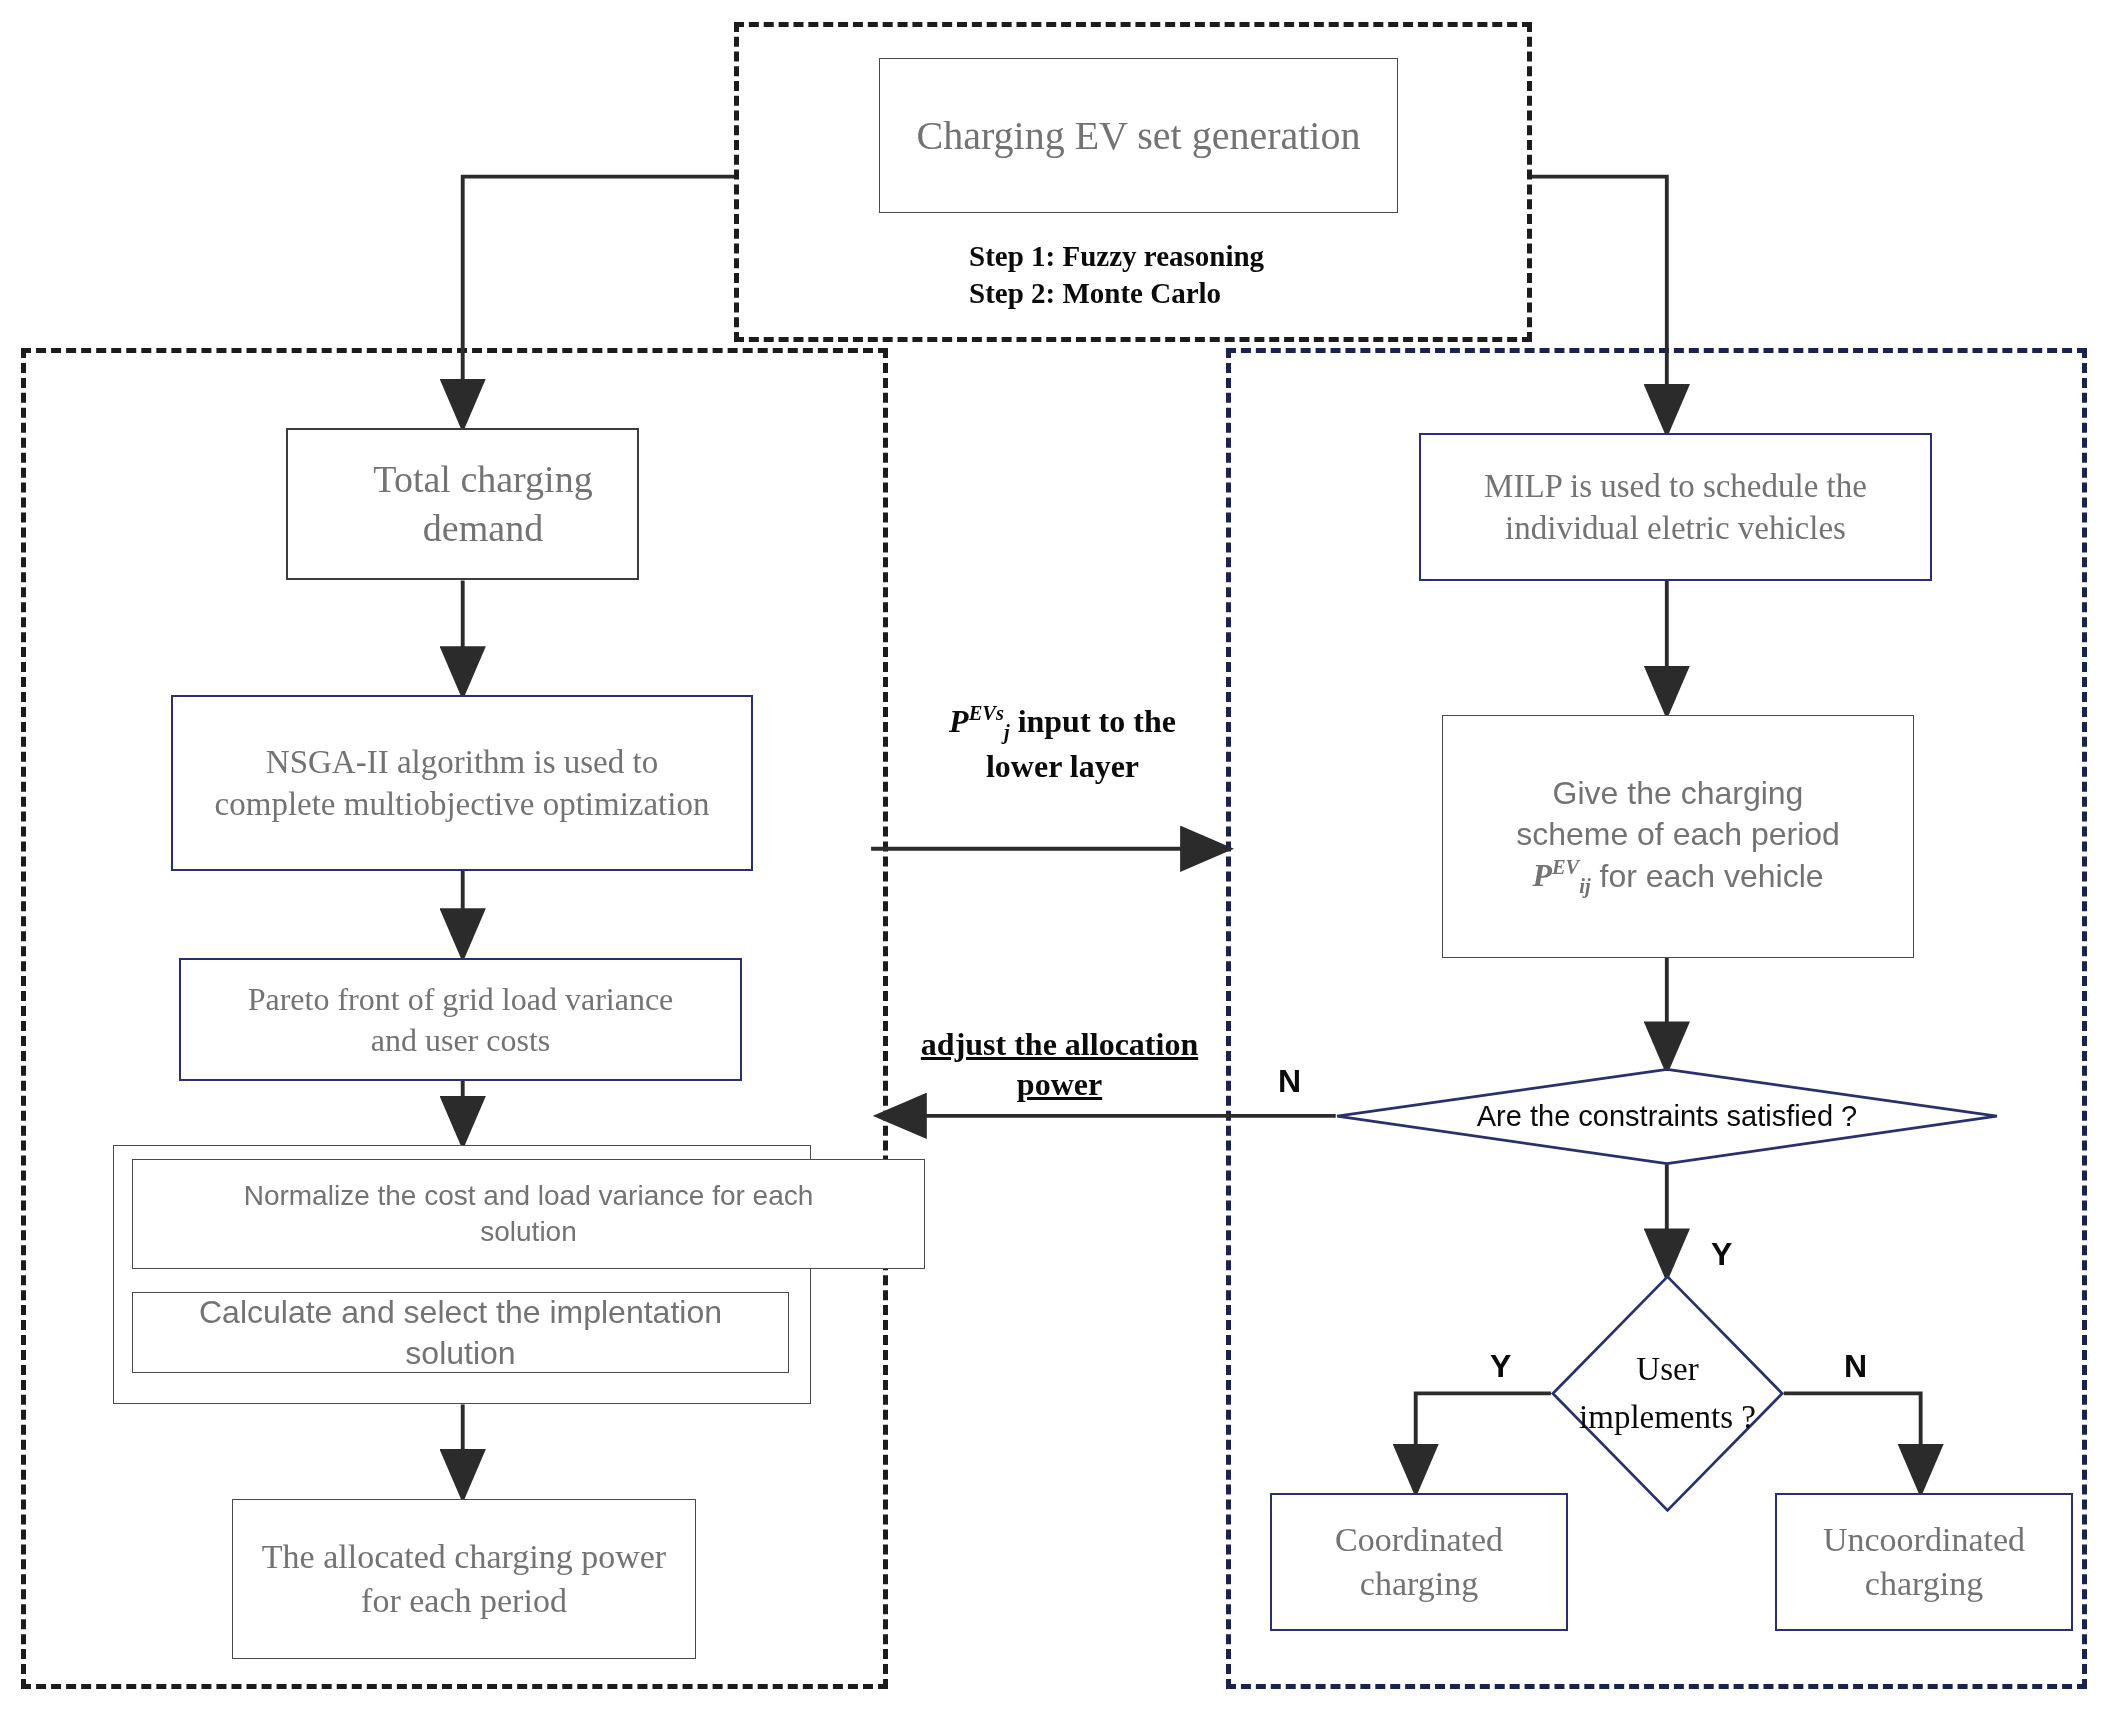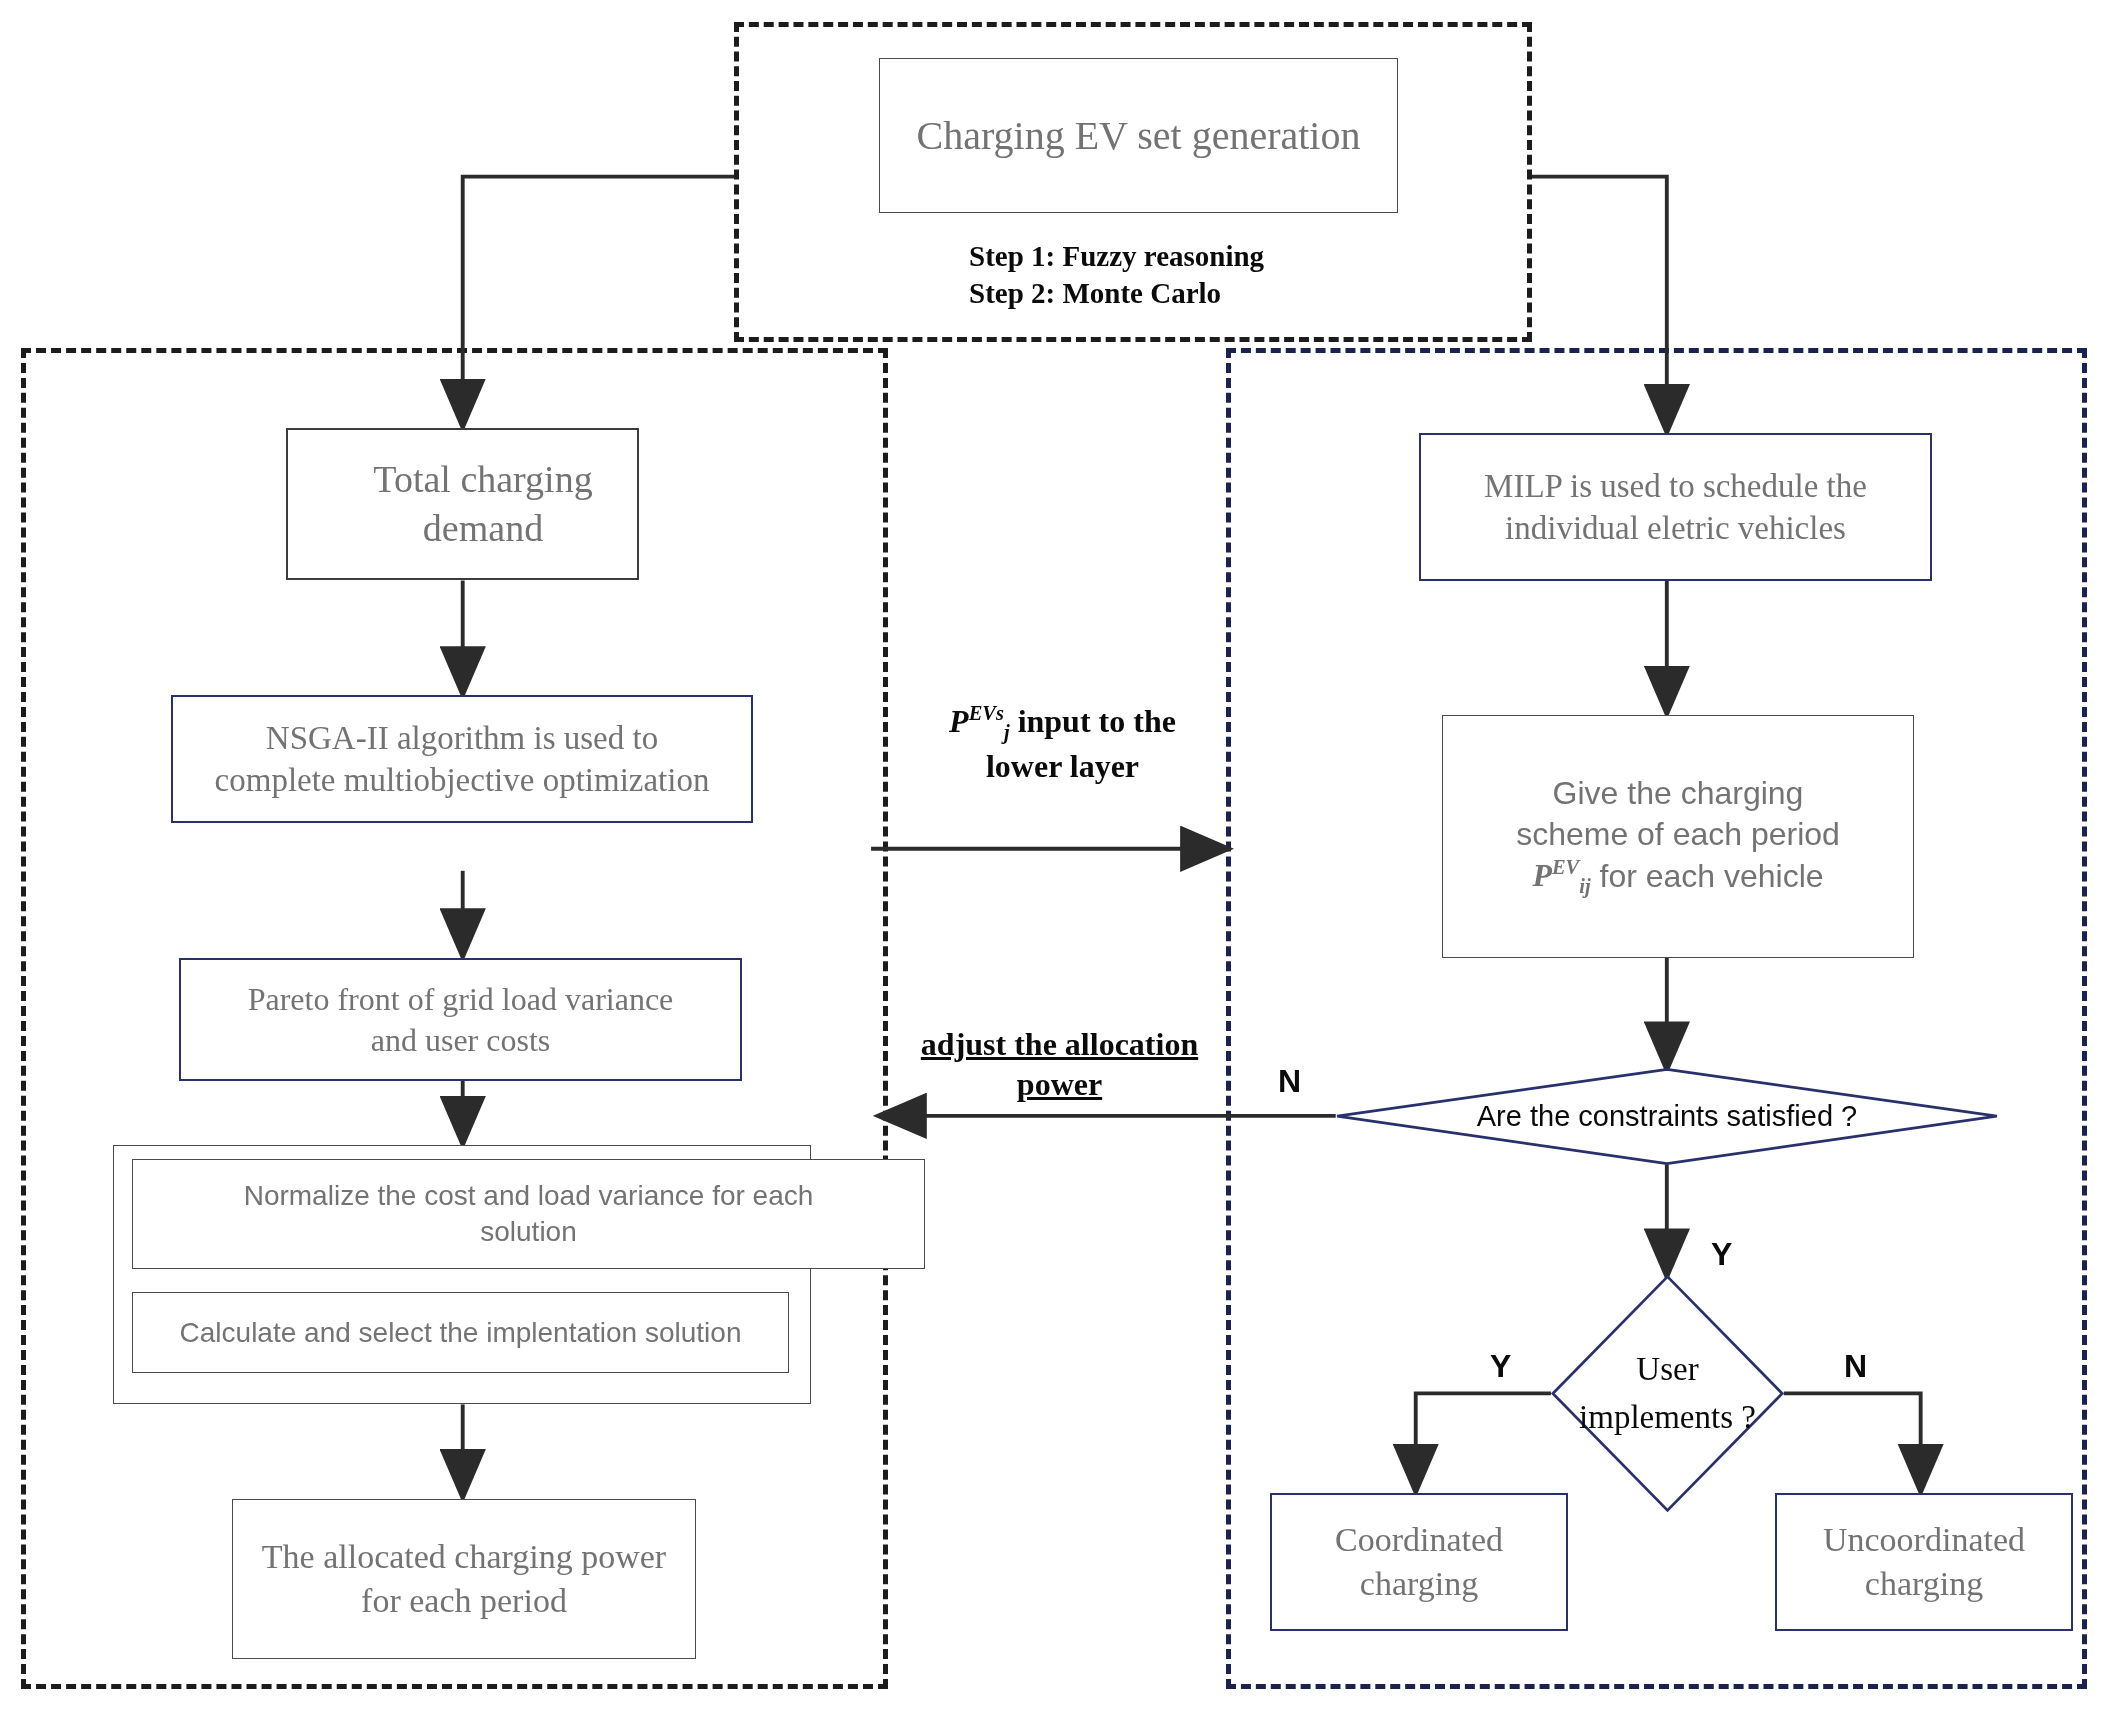--- a/index.html
+++ b/index.html
@@ -151,21 +151,21 @@
     <span>Step 2: Monte Carlo</span>
   </div>
 
   <div class="node serif border-black" style="left:286px; top:428px; width:353px; height:152px; font-size:38px;padding-left:41px;">
     <span class="inner">
       <span>Total charging</span><br>
       <span>demand</span>
     </span>
   </div>
 
-  <div class="node serif border-navy" style="left:171px; top:695px; width:582px; height:128px; font-size:33px;">
+  <div class="node serif border-navy" style="left:171px; top:695px; width:582px; height:176px; font-size:33px;">
     <span class="inner">
       <span>NSGA-II algorithm is used to</span><br>
       <span>complete multiobjective optimization</span>
     </span>
   </div>
 
   <div class="node serif border-navy" style="left:179px; top:958px; width:563px; height:123px; font-size:32px;">
     <span class="inner">
       <span>Pareto front of grid load variance</span><br>
       <span>and user costs</span>
@@ -174,21 +174,21 @@
 
   <div class="node border-thin" style="left:113px; top:1145px; width:698px; height:259px; background:#ffffff;"></div>
 
   <div class="node sans border-thin" style="left:132px; top:1159px; width:793px; height:110px; font-size:28px;">
     <span class="inner">
       <span>Normalize the cost and load variance for each</span><br>
       <span>solution</span>
     </span>
   </div>
 
-  <div class="node sans border-thin" style="left:132px; top:1292px; width:657px; height:81px; font-size:28px;">
+  <div class="node sans border-thin" style="left:132px; top:1292px; width:657px; height:81px; font-size:32px;">
     <span class="inner">Calculate and select the implentation solution</span>
   </div>
 
   <div class="node serif border-thin" style="left:232px; top:1499px; width:464px; height:160px; font-size:34px;">
     <span class="inner">
       <span>The allocated charging power</span><br>
       <span>for each period</span>
     </span>
   </div>
 

